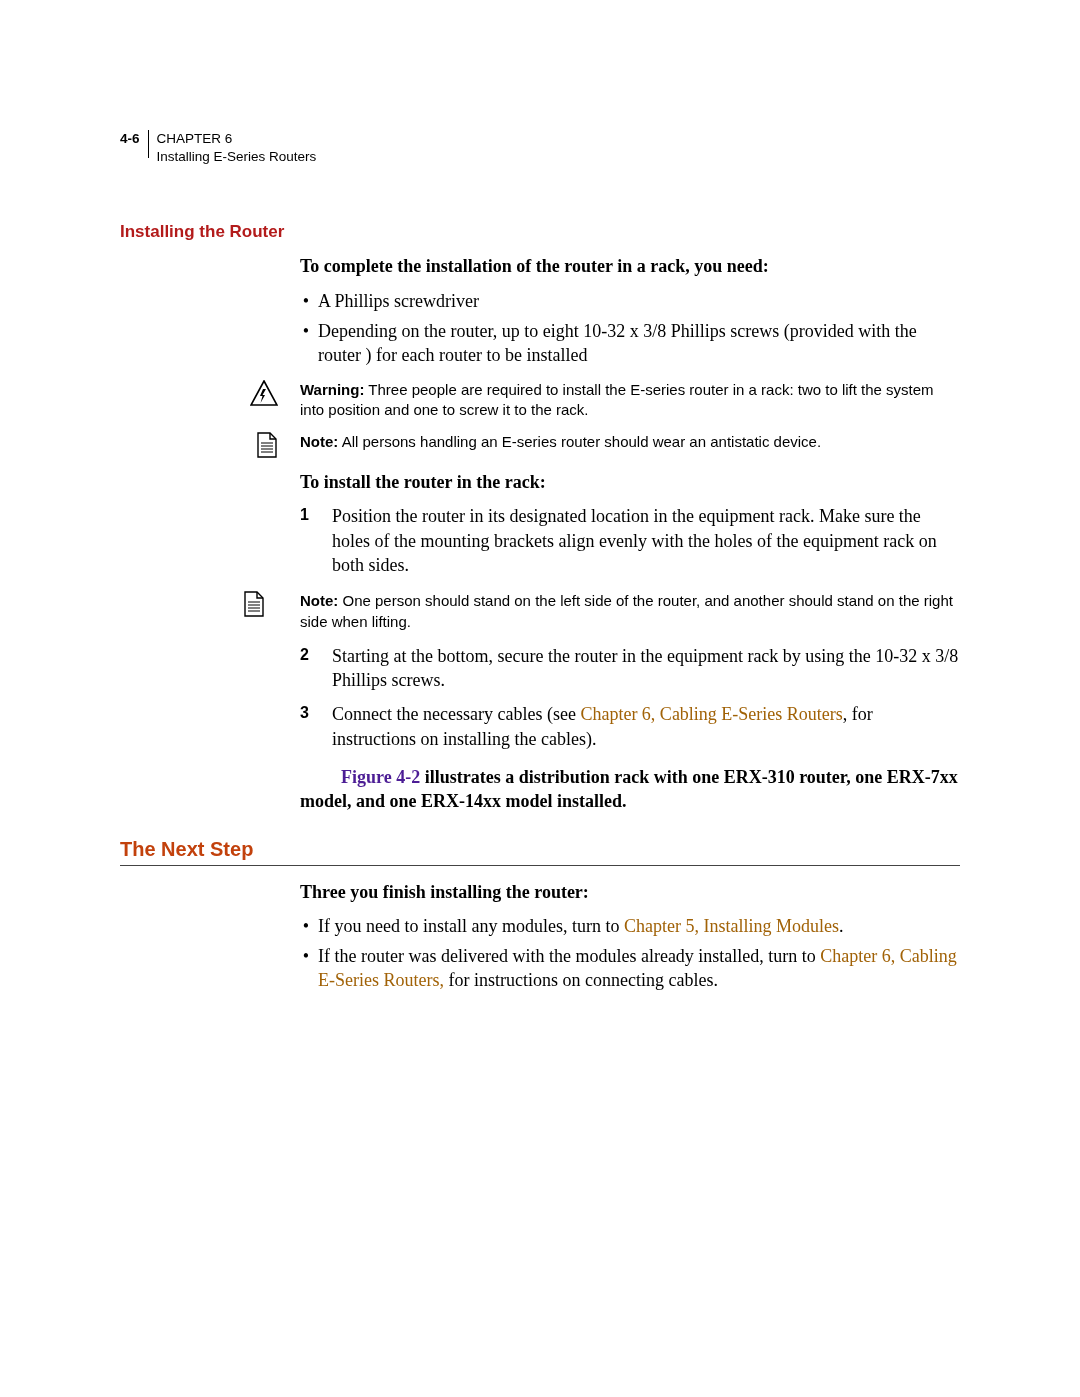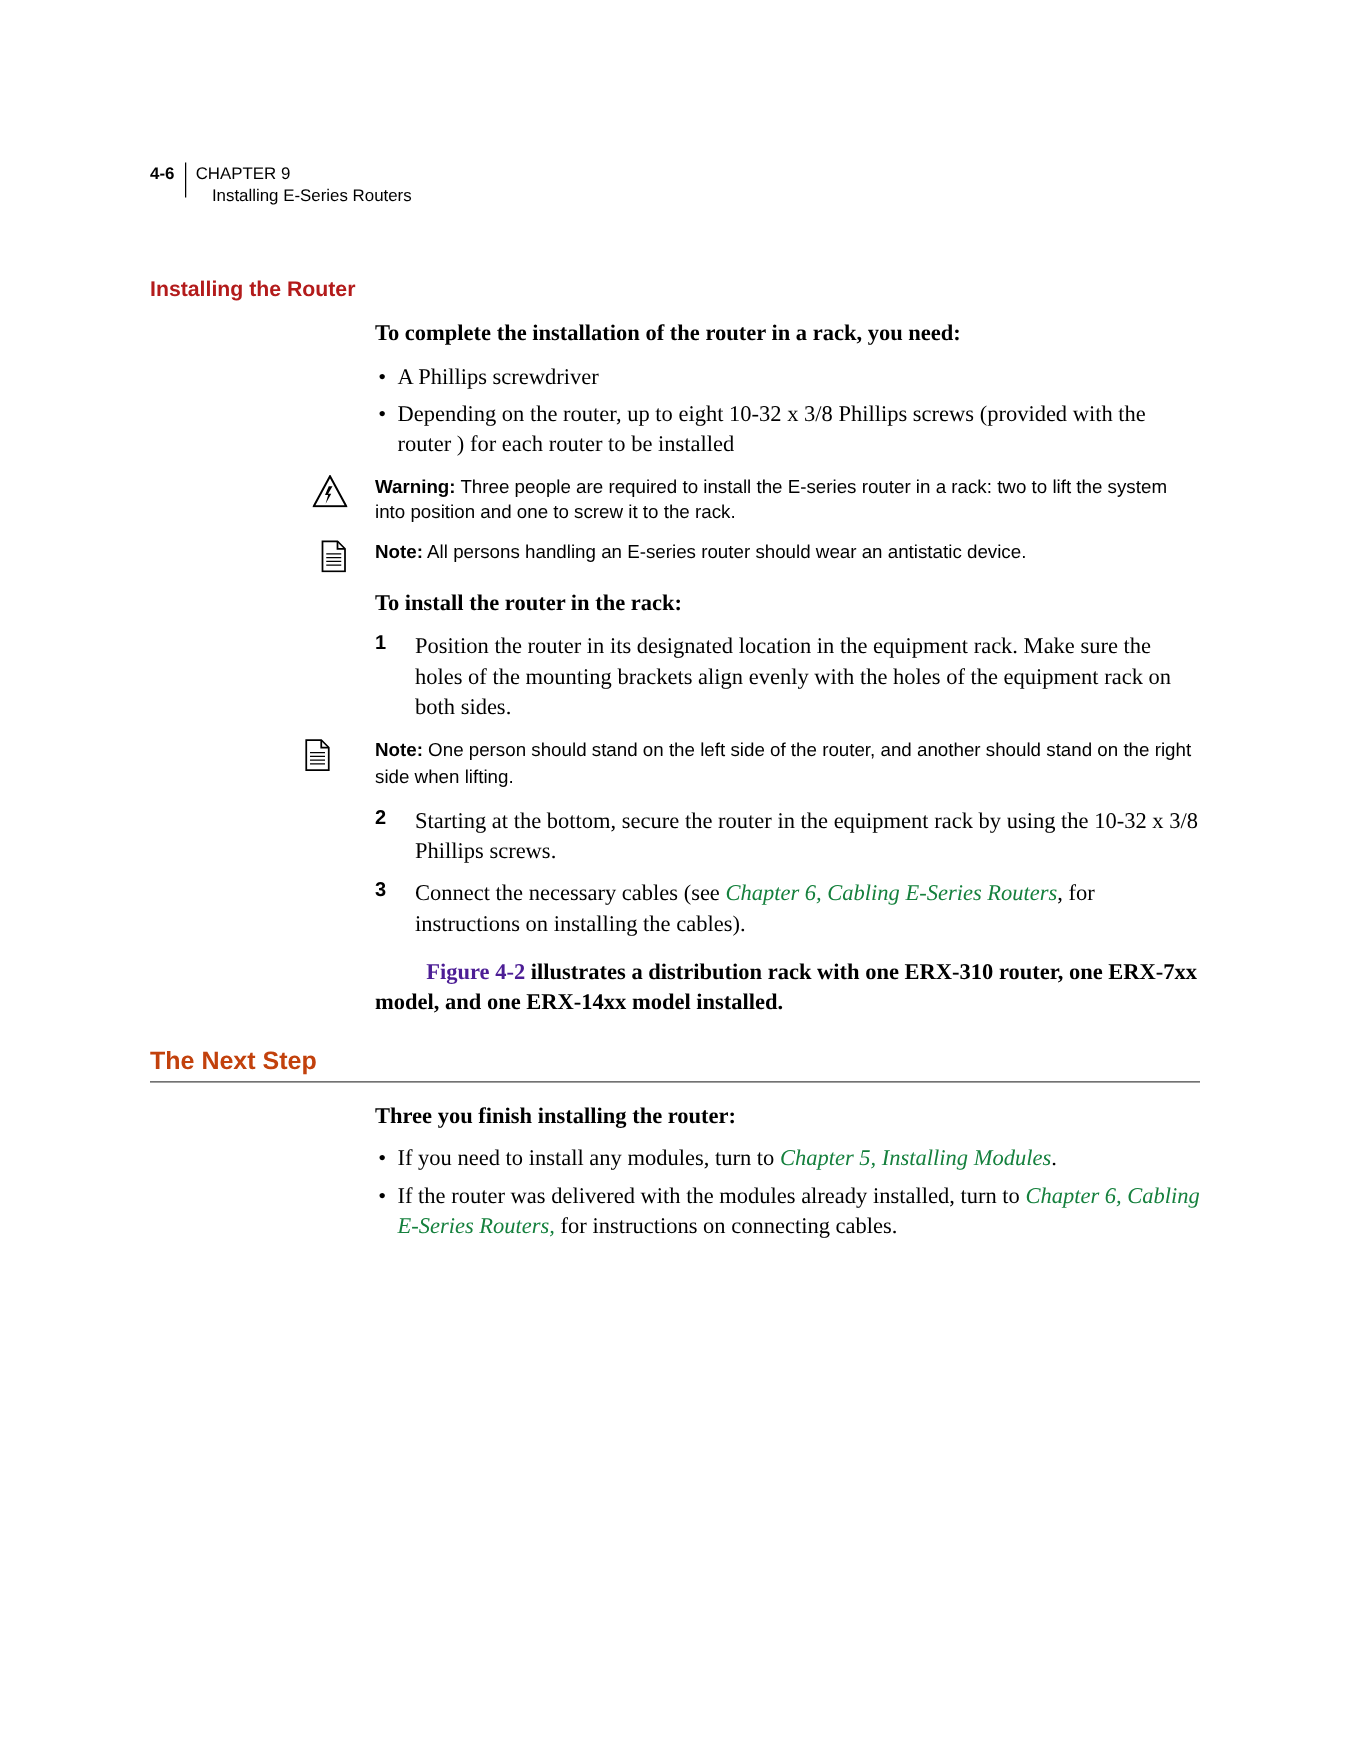--- a/index.html
+++ b/index.html
@@ -26,21 +26,21 @@
   }
   .header-pagenum {
     font-weight: bold;
   }
   .header-divider {
     border-left: 1px solid #000;
     margin: 0 8px;
     height: 28px;
   }
   .header-sub {
-    margin-left: 13px;
+    margin-left: 0;
   }
   .heading-sub {
     font-family: Arial, Helvetica, sans-serif;
     font-weight: bold;
     color: #B31B1B;
     font-size: 17px;
     margin-bottom: 12px;
   }
   .heading-section {
     font-family: Arial, Helvetica, sans-serif;
@@ -115,41 +115,40 @@
   .ol-steps li::before {
     content: counter(step);
     font-family: Arial, Helvetica, sans-serif;
     font-weight: 900;
     position: absolute;
     left: 0;
     top: 0;
     font-size: 16px;
   }
   .link {
-    color: #15803d;
-    font-style: italic;
+    color: #a16207;
   }
   .link-figure {
     color: #4c1d95;
     margin-left: 41px;
   }
   
   .warning-svg, .note-svg { display: block; }
 </style>
 </head>
 <body>
 
 <div class="page">
 
   <div class="header">
     <div class="header-line1">
       <span class="header-pagenum">4-6</span>
       <span class="header-divider"></span>
       <div>
-        <div>CHAPTER 9</div>
+        <div>CHAPTER 6</div>
         <div class="header-sub">Installing E-Series Routers</div>
       </div>
     </div>
   </div>
 
   <div class="heading-sub">Installing the Router</div>
 
   <div class="body-block">
     <p class="body-p">To complete the installation of the router in a rack, you need:</p>
     <ul class="bullets">

